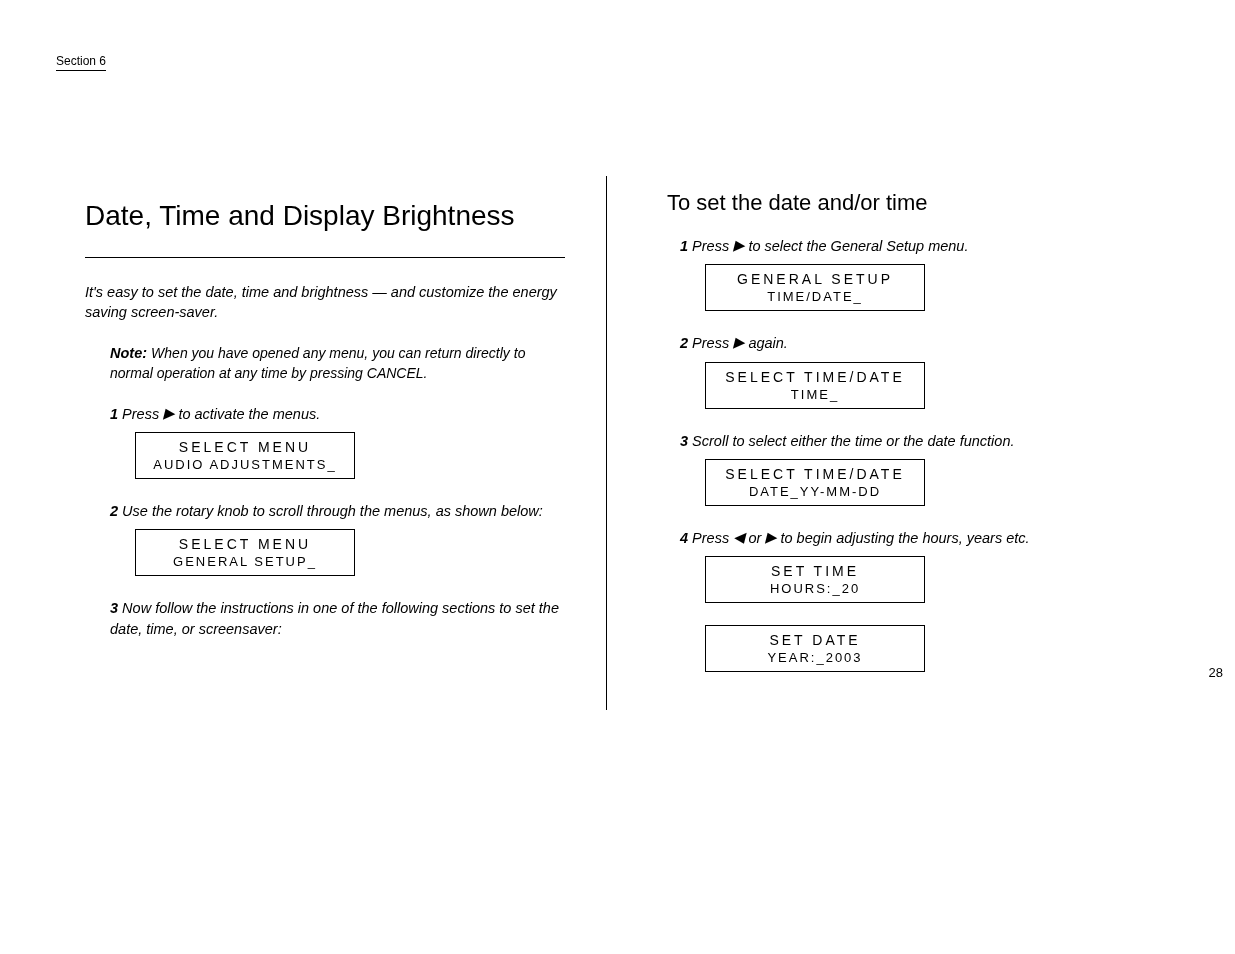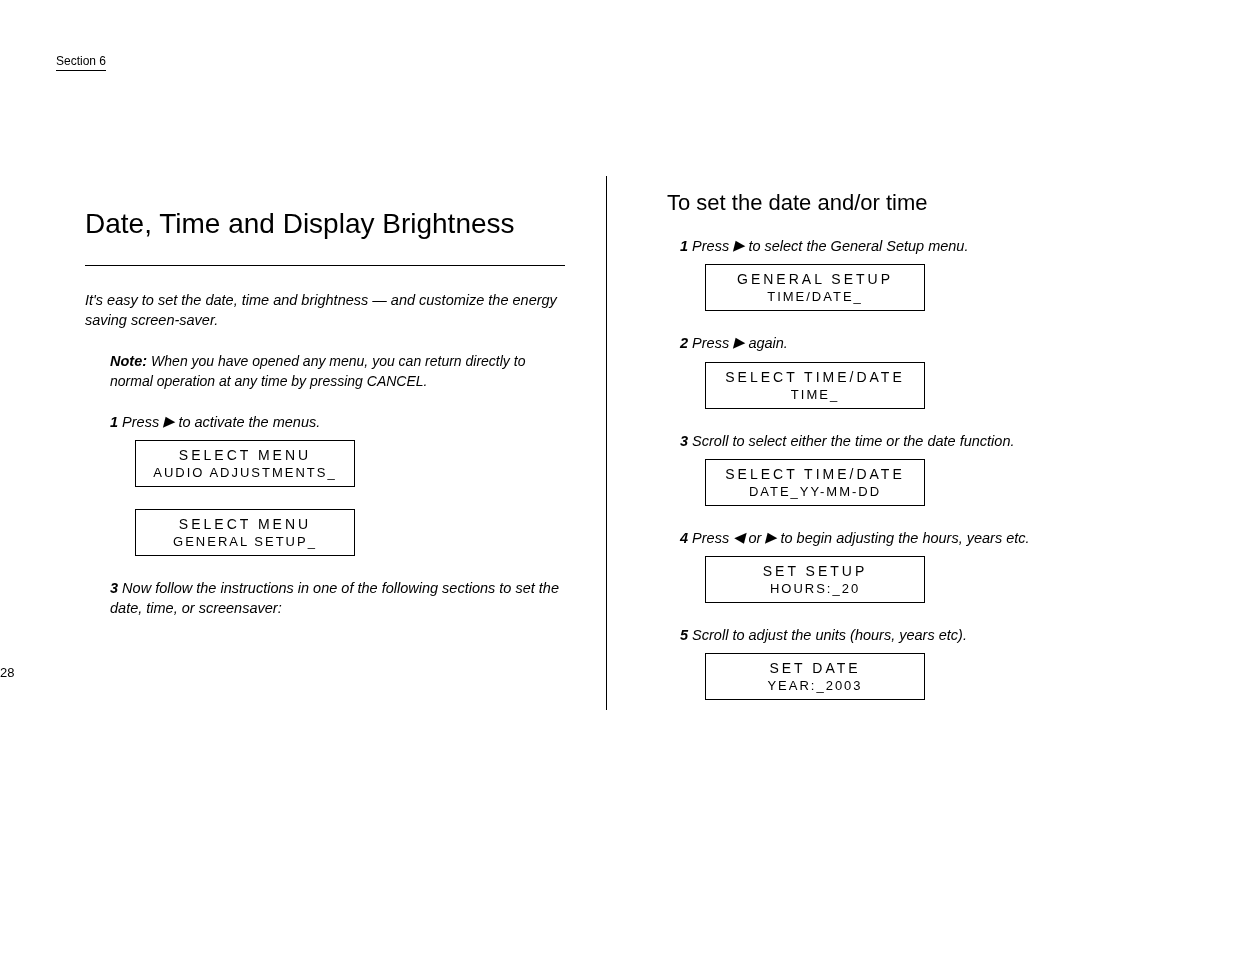--- a/index.html
+++ b/index.html
@@ -41,21 +41,21 @@
     position: absolute;
     left: 85px;
     top: 190px;
     width: 480px;
   }
 
   .main-heading {
     font-size: 28px;
     font-weight: normal;
     line-height: 1.25;
-    margin: 16px 0 24px 0;
+    margin: 8px 0 24px 0;
   }
   .hr {
     border: 0;
     border-top: 1px solid #000;
     margin: 0 0 24px 0;
   }
   .body {
     font-size: 14.5px;
     line-height: 1.4;
     margin: 0 0 20px 0;
@@ -116,23 +116,23 @@
   }
   .col-right .display-box {
     margin-left: 25px;
   }
   .gap-after { margin-bottom: 20px; }
 
   
   .footer {
     position: absolute;
     left: 0;
-    right: 0;
+    right: 12px;
     bottom: 30px;
-    text-align: left;
+    text-align: right;
     font-size: 13px;
   }
 </style>
 </head>
 <body>
 
 <div class="page">
 
   <div class="section-mark">Section 6</div>
 
@@ -153,20 +153,24 @@
 
       <p class="body step">
         <span class="step-num">1</span>
         <span>Press </span><span class="arrow-right">▶</span><span> to activate the menus.</span>
       </p>
       <div class="display-box">
         <div class="display-line1">SELECT MENU</div>
         <div class="display-line2">AUDIO ADJUSTMENTS_</div>
       </div>
 
+      <p class="body step">
+        <span class="step-num">2</span>
+        <span>Use the rotary knob to scroll through the menus, as shown below:</span>
+      </p>
       <div class="display-box">
         <div class="display-line1">SELECT MENU</div>
         <div class="display-line2">GENERAL SETUP_</div>
       </div>
 
       <p class="body step">
         <span class="step-num">3</span>
         <span>Now follow the instructions in one of the following sections to set the date, time, or screensaver:</span>
       </p>
 
@@ -205,28 +209,24 @@
       <div class="display-box">
         <div class="display-line1">SELECT TIME/DATE</div>
         <div class="display-line2">DATE_YY-MM-DD</div>
       </div>
 
       <p class="body step">
         <span class="step-num">4</span>
         <span>Press </span><span class="arrow-left">◀</span><span> or </span><span class="arrow-right">▶</span><span> to begin adjusting the hours, years etc.</span>
       </p>
       <div class="display-box">
-        <div class="display-line1">SET SETUP</div>
+        <div class="display-line1">SET TIME</div>
         <div class="display-line2">HOURS:_20</div>
       </div>
 
-      <p class="body step">
-        <span class="step-num">5</span>
-        <span>Scroll to adjust the units (hours, years etc).</span>
-      </p>
       <div class="display-box gap-after">
         <div class="display-line1">SET DATE</div>
         <div class="display-line2">YEAR:_2003</div>
       </div>
 
     </div>
   </div>
 
   <div class="footer">28</div>
 

